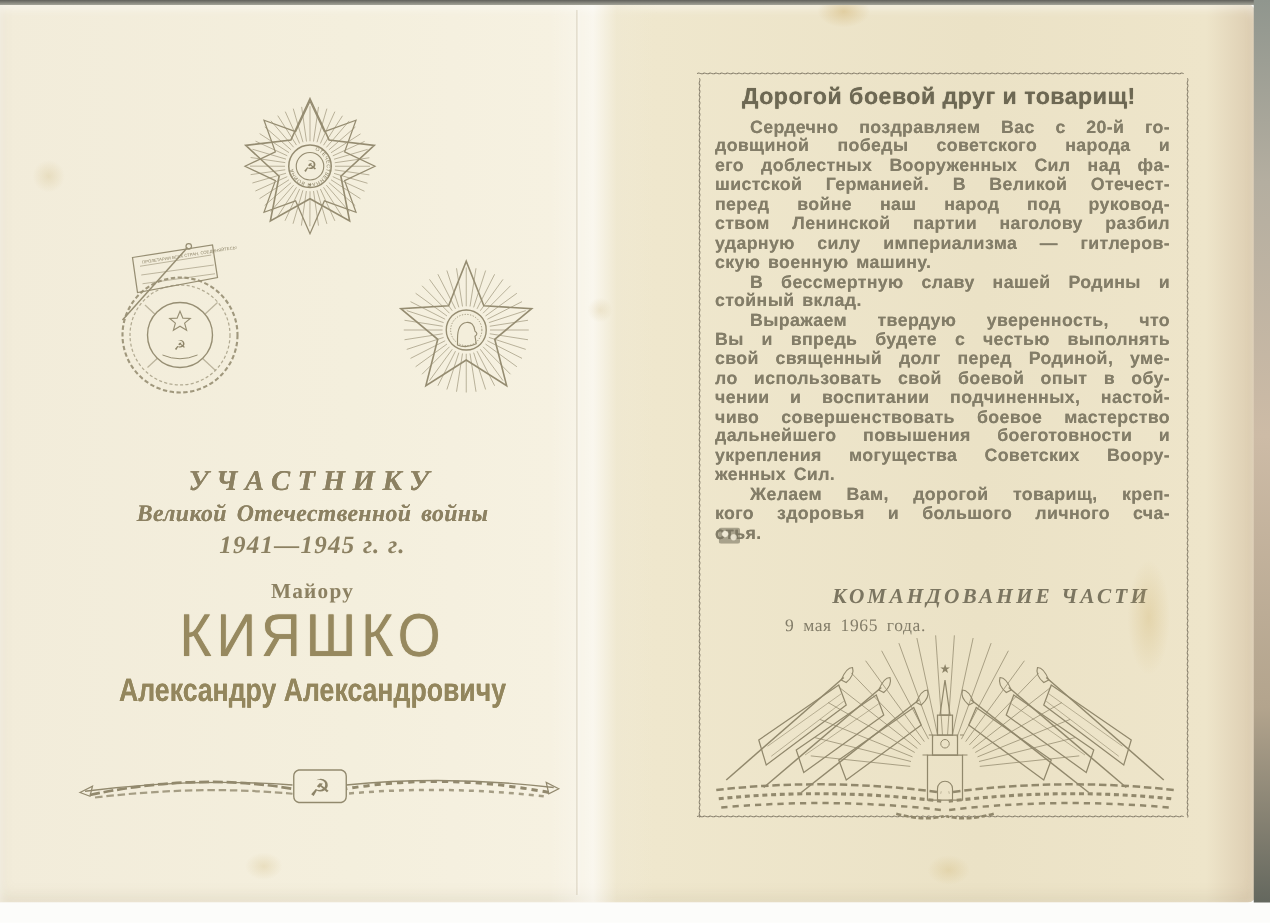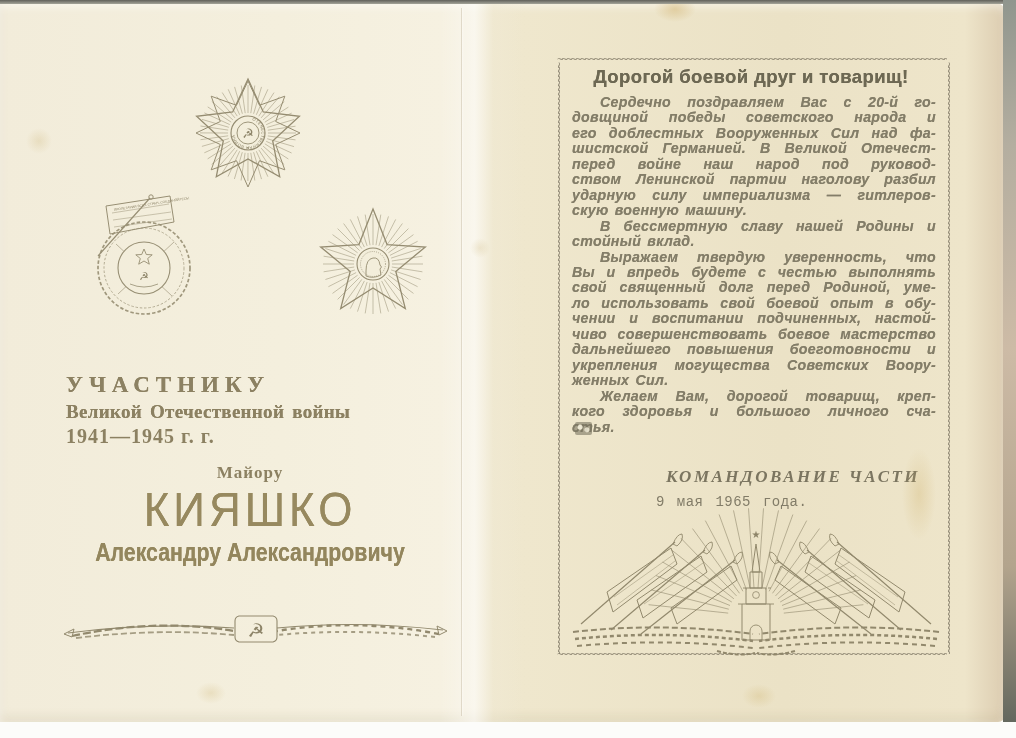--- a/index.html
+++ b/index.html
@@ -27,22 +27,22 @@
   .s3{left:26px;top:128px;width:26px;height:26px;background:radial-gradient(closest-side,rgba(190,160,84,.20),rgba(190,160,84,0));}
   .s4{left:196px;top:682px;width:30px;height:22px;background:radial-gradient(closest-side,rgba(196,166,90,.22),rgba(196,166,90,0));}
   .s5{left:742px;top:684px;width:34px;height:24px;background:radial-gradient(closest-side,rgba(202,172,96,.26),rgba(202,172,96,0));}
   .s6{left:470px;top:238px;width:20px;height:20px;background:radial-gradient(closest-side,rgba(190,160,84,.18),rgba(190,160,84,0));}
 
   svg{position:absolute;overflow:visible;}
   svg *{vector-effect:non-scaling-stroke;}
   .art{stroke:#8d8468;fill:none;stroke-width:1;}
 
   
-  .lp-head{position:absolute;left:66px;top:372px;width:390px;
-        color:#8c8162;font-family:"Liberation Serif",serif;font-weight:bold;}
+  .lp-head{position:absolute;left:55px;top:372px;width:390px;text-align:center;
+        color:#8c8162;font-family:"Liberation Serif",serif;font-weight:bold;font-style:italic;}
   .lp-participant{font-size:23px;letter-spacing:6px;text-shadow:0 0 .5px #8c8162;}
   .lp-war{font-size:19px;margin-top:3px;word-spacing:3px;letter-spacing:.3px;text-shadow:0 0 .4px #8c8162;}
   .lp-years{font-size:20px;margin-top:2px;letter-spacing:1px;}
   .lp-rank{position:absolute;left:55px;top:463px;width:390px;text-align:center;
         font-family:"Liberation Serif",serif;font-weight:bold;font-size:17px;
         letter-spacing:1px;color:#8c8162;}
   .lp-surname{position:absolute;left:55px;top:484px;width:390px;text-align:center;
         font-size:44px;letter-spacing:4px;color:#97895f;transform:scaleY(1.1);
         text-shadow:0 0 .6px #97895f;}
   .lp-names{position:absolute;left:55px;top:537px;width:390px;text-align:center;
@@ -59,35 +59,35 @@
   .wave-right{left:952px;top:62px;width:592px;height:10px;transform-origin:0 0;transform:rotate(90deg);}
 
   
   .rp-title{position:absolute;left:565px;top:66px;width:372px;text-align:center;
         font-size:18.5px;font-weight:bold;letter-spacing:.4px;color:#6d6853;
         text-shadow:0 0 .6px #6d6853;}
   .rp-body{position:absolute;left:572px;top:95px;width:364px;
         font-size:14.2px;font-weight:bold;line-height:15.45px;color:#837d68;
         letter-spacing:.3px;word-spacing:2px;text-shadow:0 0 .5px rgba(131,125,104,.8);}
   .para{position:relative;}
-  .para .line{text-align:justify;text-align-last:justify;font-style:italic;}
+  .para .line{text-align:justify;text-align-last:justify;}
   .para .line:first-child{text-indent:28px;}
   .para .line:last-child{text-align-last:left;}
   .smudge{position:absolute;left:575px;top:422px;width:17px;height:13px;border-radius:2px;
         background:
           radial-gradient(circle at 30% 40%,rgba(245,240,220,.9) 0 2px,transparent 3px),
           radial-gradient(circle at 70% 60%,rgba(245,240,220,.8) 0 2px,transparent 3px),
           rgba(122,116,96,.6);
         filter:blur(.4px);}
   .rp-signature{position:absolute;left:572px;top:467px;width:364px;text-align:center;
         padding-left:78px;box-sizing:border-box;
         font-family:"Liberation Serif",serif;font-style:italic;font-weight:bold;
         font-size:17px;letter-spacing:2.5px;color:#7b7560;}
-  .rp-date{position:absolute;left:656px;top:494px;
-        font-family:Liberation Mono, monospace;font-size:14px;letter-spacing:.5px;
+  .rp-date{position:absolute;left:628px;top:494px;
+        font-family:Liberation Serif, serif;font-size:14px;letter-spacing:.5px;
         word-spacing:3px;color:#827c68;}
 </style>
 </head>
 <body>
 
 <div class="scan">
   <div class="paper"></div>
   <div class="fold"></div>
   <div class="crease"></div>
 

